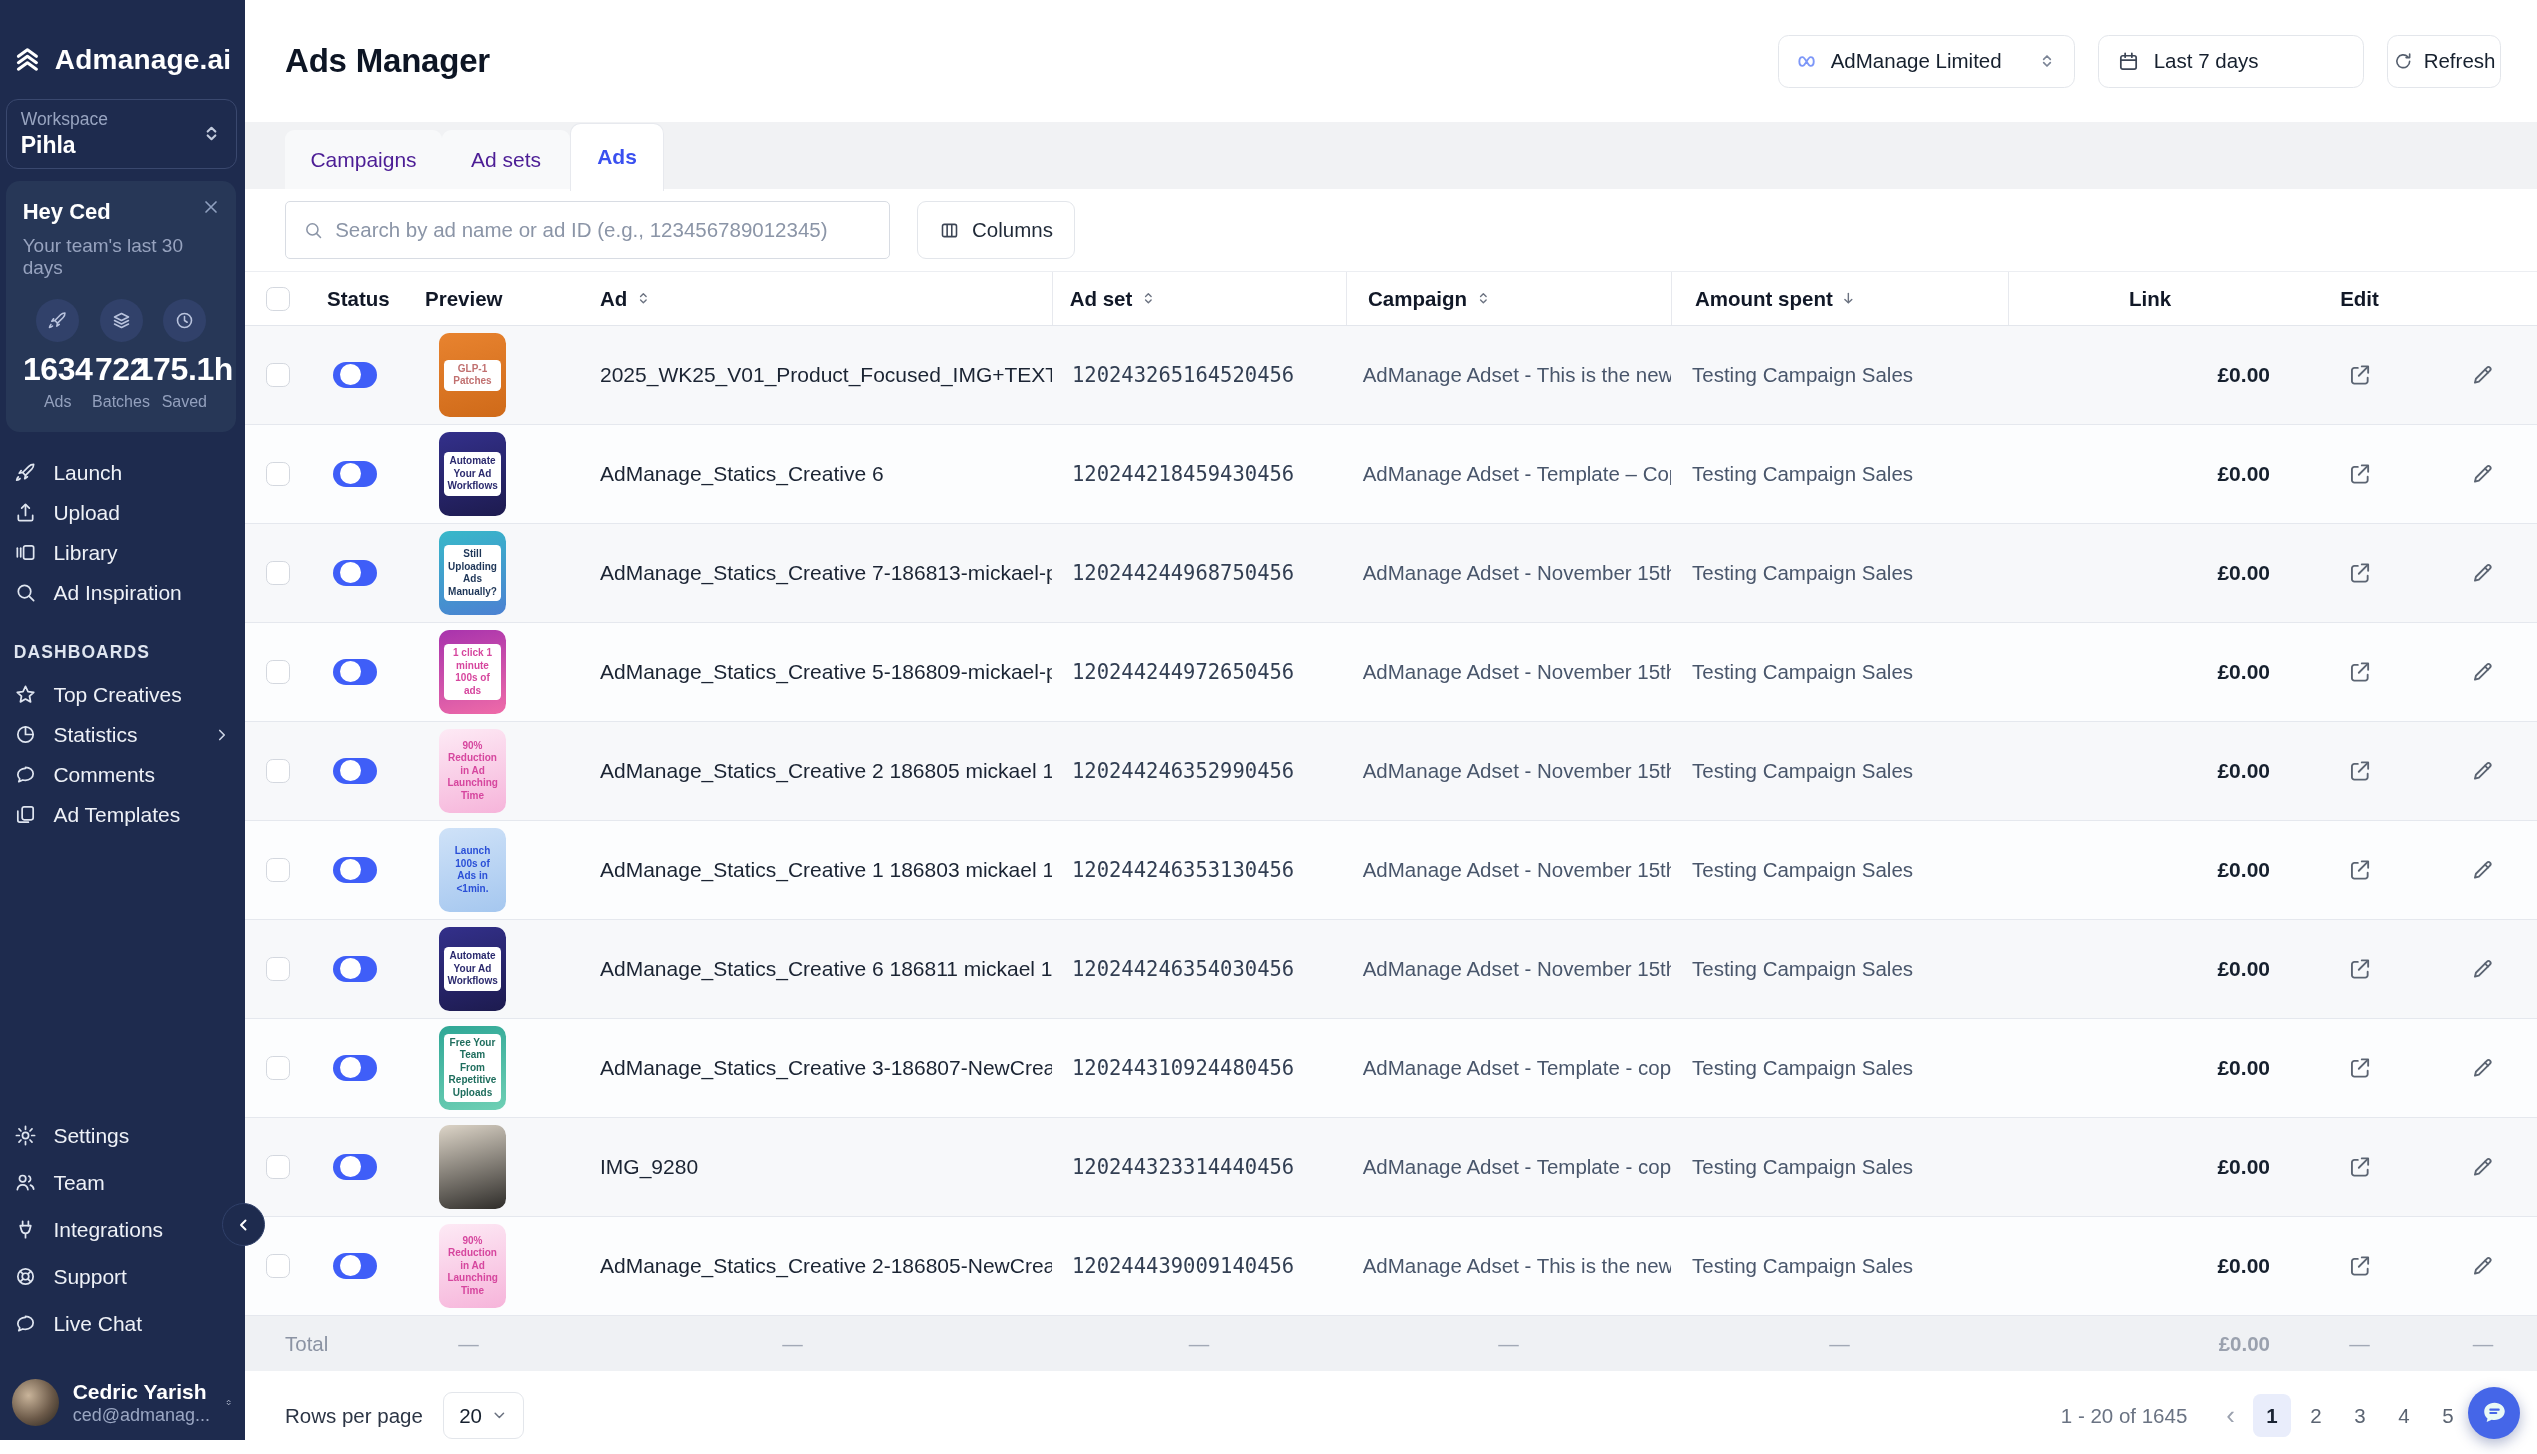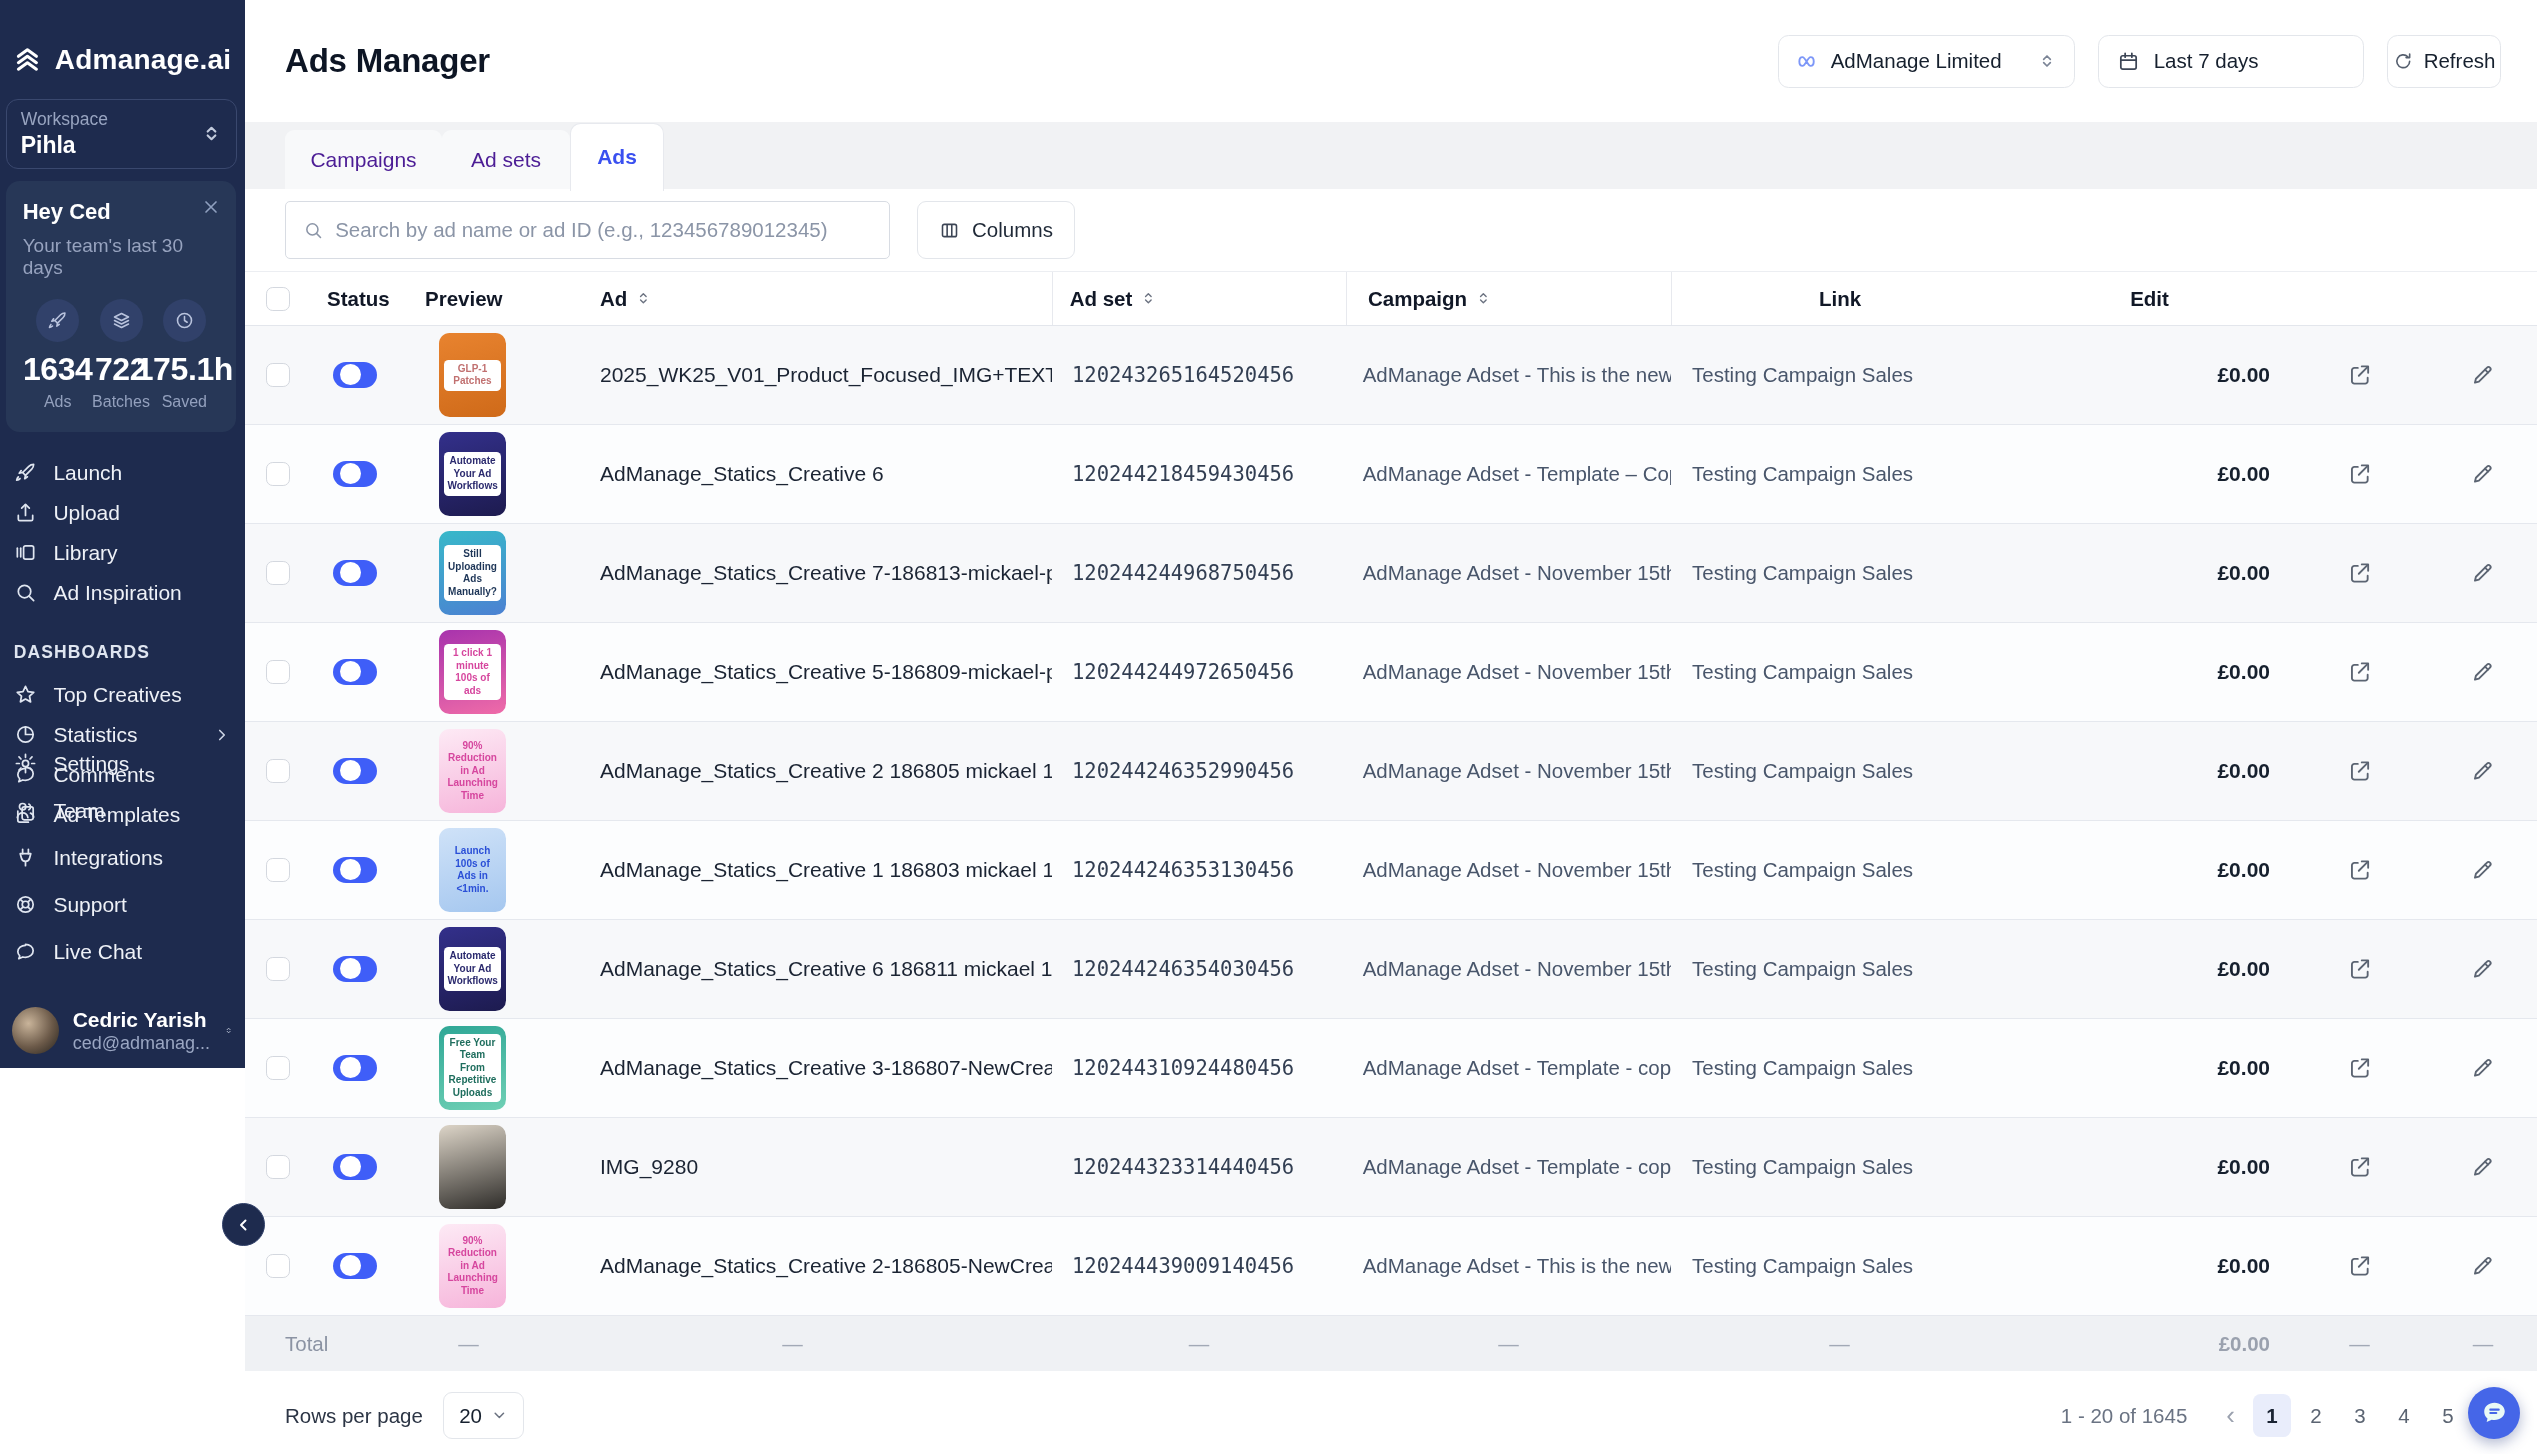--- a/index.html
+++ b/index.html
@@ -1,20 +1,20 @@
 <!DOCTYPE html>
 <html style="font-size:12px"><head>
 <meta charset="utf-8">
 <style>
   * { margin:0; padding:0; box-sizing:border-box; }
   html,body { width:2538px; height:1454px; overflow:hidden; font-family:"Liberation Sans", sans-serif; background:#fff; }
   svg { display:block; }
 
   
-  .sidebar { position:fixed; left:0; top:0; width:245px; height:1068px; background:#1e2b4e; color:#fff; z-index:5; }
+  .sidebar { position:fixed; left:0; top:0; width:245px; height:1440px; background:#1e2b4e; color:#fff; z-index:5; }
   .logo-row { display:flex; align-items:center; gap:12px; padding:43px 13.7px 20px 12px; }
   .logo-row svg { width:33px; height:33px; stroke:#fff; }
   .logo-text { font-size:28px; font-weight:700; letter-spacing:0.2px; }
   .workspace-box { margin:3px 7.6px 0 6px; border:1.5px solid #3a486e; border-radius:12px; padding:9px 13.7px; display:flex; align-items:center; justify-content:space-between; cursor:pointer; }
   .ws-label { font-size:17.5px; color:#98a4c0; margin-bottom:1.5px; }
   .ws-value { font-size:23px; font-weight:700; }
   .updown { width:23px; height:23px; stroke:#c3cbdd; }
   .hey-card { margin:12px 9px 0 6px; background:#273757; border-radius:13.7px; padding:18px 16.7px 21px; position:relative; }
   .hey-title { font-size:22px; font-weight:700; }
   .hey-sub { font-size:19px; color:#97a3bf; margin-top:10.6px; }
@@ -388,20 +388,27 @@
           <path d="M8 14.5l4 4 4-4"></path>
         </svg>
       </div>
     <div class="th th-campaign sep">
         <span>Campaign</span>
       <svg class="sort-ic" viewBox="0 0 24 24" fill="none" stroke-width="2" stroke-linecap="round" stroke-linejoin="round">
           <path d="M8 9.5l4-4 4 4"></path>
           <path d="M8 14.5l4 4 4-4"></path>
         </svg>
       </div>
+    <div class="th th-amount sep">
+        <span>Amount spent</span>
+      <svg class="sort-ic" viewBox="0 0 24 24" fill="none" stroke-width="2" stroke-linecap="round" stroke-linejoin="round">
+          <path d="M12 5v13"></path>
+          <path d="M7 13.5l5 5 5-5"></path>
+        </svg>
+      </div>
     <div class="th th-center sep">
         <span>Link</span>
       </div>
     <div class="th th-center">
         <span>Edit</span>
       </div>
   </div>
 
   <div class="tbody">
 

